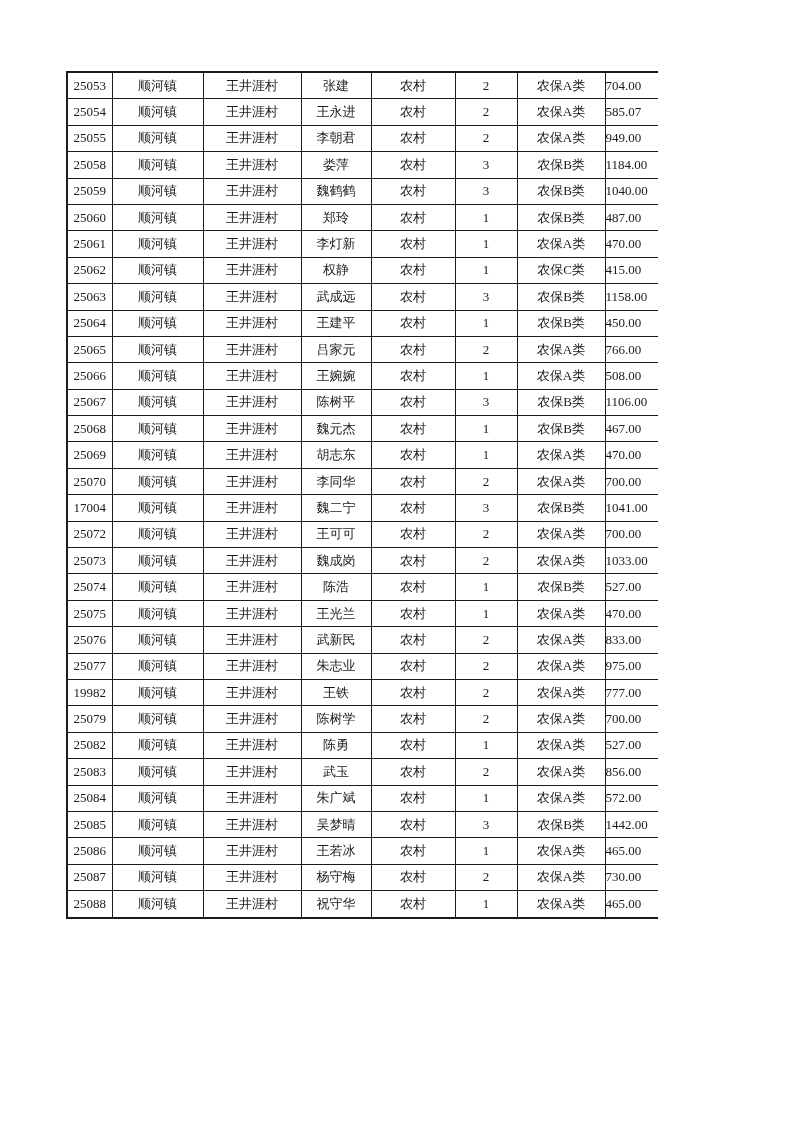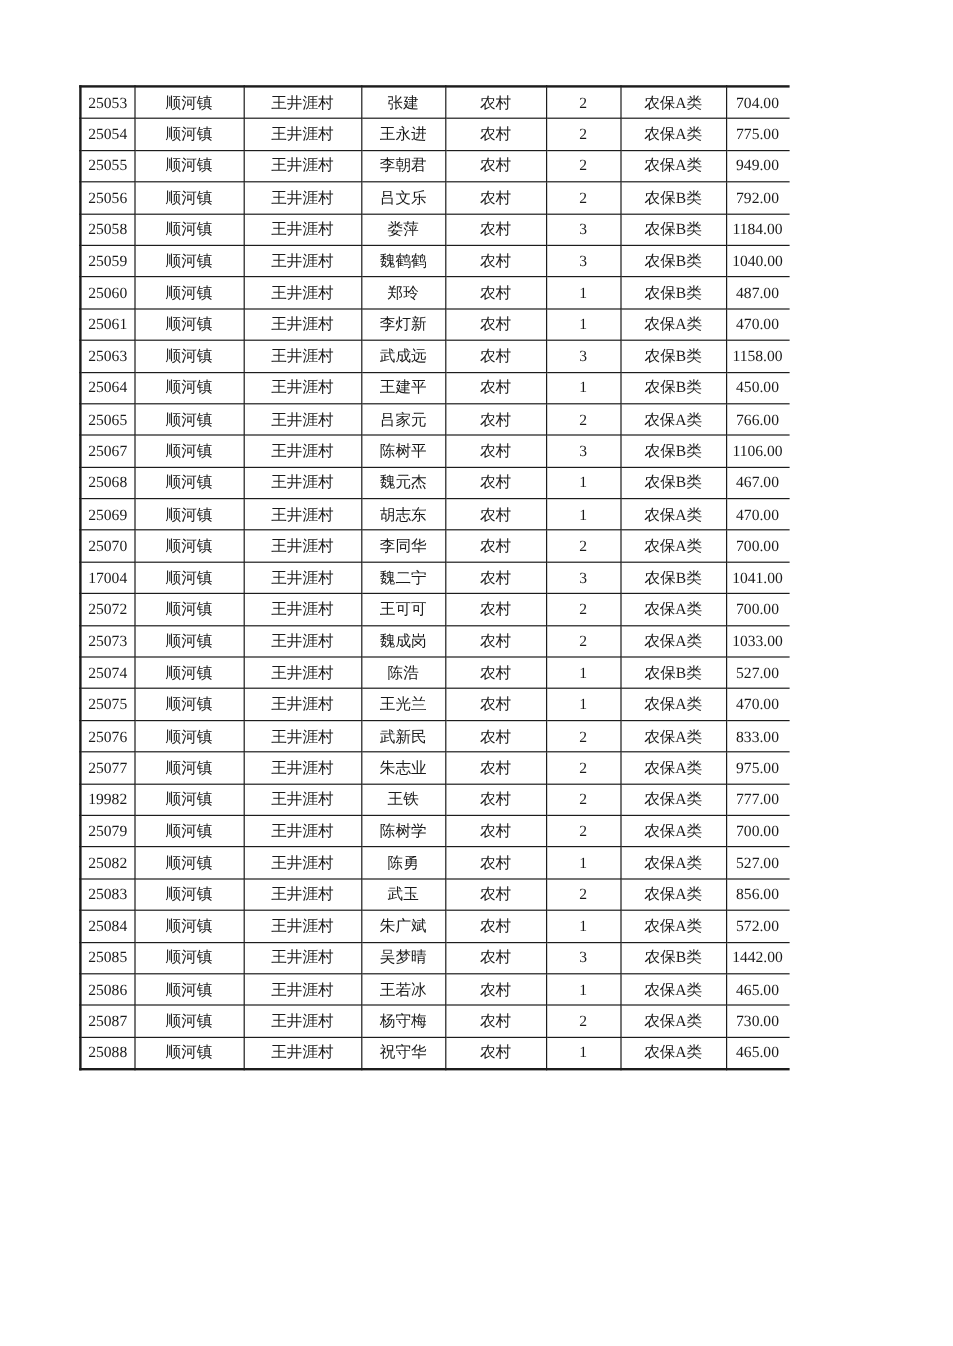--- a/index.html
+++ b/index.html
@@ -29,21 +29,21 @@
     height: 25.4px;
     padding: 0;
     font-size: 13px;
     color: #1a1a1a;
     text-align: center;
     vertical-align: middle;
     white-space: nowrap;
     overflow: hidden;
   }
   table.roster td.c-amount {
-    text-align: center;
+    text-align: left;
     padding-right: 27px;
   }
 </style>
 </head>
 <body>
 
 <div class="page">
   <table class="roster">
     <colgroup>
       <col style="width:45px">
@@ -67,43 +67,33 @@
     <td class="c-amount">704.00</td>
   </tr>
         <tr>
     <td class="c-id">25054</td>
     <td class="c-town">顺河镇</td>
     <td class="c-village">王井涯村</td>
     <td class="c-name">王永进</td>
     <td class="c-residence">农村</td>
     <td class="c-count">2</td>
     <td class="c-category">农保A类</td>
-    <td class="c-amount">775.00</td>
+    <td class="c-amount">585.07</td>
   </tr>
         <tr>
     <td class="c-id">25055</td>
     <td class="c-town">顺河镇</td>
     <td class="c-village">王井涯村</td>
     <td class="c-name">李朝君</td>
     <td class="c-residence">农村</td>
     <td class="c-count">2</td>
     <td class="c-category">农保A类</td>
     <td class="c-amount">949.00</td>
   </tr>
         <tr>
-    <td class="c-id">25056</td>
-    <td class="c-town">顺河镇</td>
-    <td class="c-village">王井涯村</td>
-    <td class="c-name">吕文乐</td>
-    <td class="c-residence">农村</td>
-    <td class="c-count">2</td>
-    <td class="c-category">农保B类</td>
-    <td class="c-amount">792.00</td>
-  </tr>
-        <tr>
     <td class="c-id">25058</td>
     <td class="c-town">顺河镇</td>
     <td class="c-village">王井涯村</td>
     <td class="c-name">娄萍</td>
     <td class="c-residence">农村</td>
     <td class="c-count">3</td>
     <td class="c-category">农保B类</td>
     <td class="c-amount">1184.00</td>
   </tr>
         <tr>
@@ -130,20 +120,30 @@
     <td class="c-id">25061</td>
     <td class="c-town">顺河镇</td>
     <td class="c-village">王井涯村</td>
     <td class="c-name">李灯新</td>
     <td class="c-residence">农村</td>
     <td class="c-count">1</td>
     <td class="c-category">农保A类</td>
     <td class="c-amount">470.00</td>
   </tr>
         <tr>
+    <td class="c-id">25062</td>
+    <td class="c-town">顺河镇</td>
+    <td class="c-village">王井涯村</td>
+    <td class="c-name">权静</td>
+    <td class="c-residence">农村</td>
+    <td class="c-count">1</td>
+    <td class="c-category">农保C类</td>
+    <td class="c-amount">415.00</td>
+  </tr>
+        <tr>
     <td class="c-id">25063</td>
     <td class="c-town">顺河镇</td>
     <td class="c-village">王井涯村</td>
     <td class="c-name">武成远</td>
     <td class="c-residence">农村</td>
     <td class="c-count">3</td>
     <td class="c-category">农保B类</td>
     <td class="c-amount">1158.00</td>
   </tr>
         <tr>
@@ -158,20 +158,30 @@
   </tr>
         <tr>
     <td class="c-id">25065</td>
     <td class="c-town">顺河镇</td>
     <td class="c-village">王井涯村</td>
     <td class="c-name">吕家元</td>
     <td class="c-residence">农村</td>
     <td class="c-count">2</td>
     <td class="c-category">农保A类</td>
     <td class="c-amount">766.00</td>
+  </tr>
+        <tr>
+    <td class="c-id">25066</td>
+    <td class="c-town">顺河镇</td>
+    <td class="c-village">王井涯村</td>
+    <td class="c-name">王婉婉</td>
+    <td class="c-residence">农村</td>
+    <td class="c-count">1</td>
+    <td class="c-category">农保A类</td>
+    <td class="c-amount">508.00</td>
   </tr>
         <tr>
     <td class="c-id">25067</td>
     <td class="c-town">顺河镇</td>
     <td class="c-village">王井涯村</td>
     <td class="c-name">陈树平</td>
     <td class="c-residence">农村</td>
     <td class="c-count">3</td>
     <td class="c-category">农保B类</td>
     <td class="c-amount">1106.00</td>

